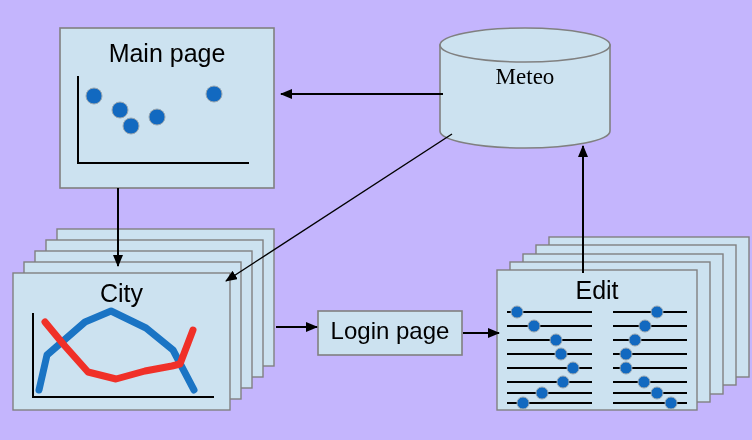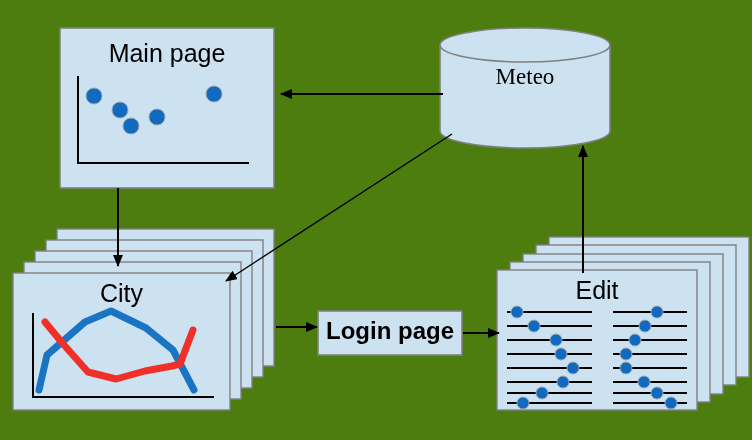--- a/index.html
+++ b/index.html
@@ -10,21 +10,21 @@
   body {
     width: 752px;
     height: 440px;
     font-family: "Liberation Sans", sans-serif;
     overflow: hidden;
   }
   #diagram-root {
     position: relative;
     width: 752px;
     height: 440px;
-    background: #4d7c0f;
+    background: #c4b5fd;
   }
   .svg-layer {
     position: absolute;
     left: 0;
     top: 0;
     width: 752px;
     height: 440px;
   }
   .node-label {
     position: absolute;
@@ -62,21 +62,20 @@
     width: 200px;
     font-size: 25px;
     line-height: 30px;
   }
   #label-login-page {
     left: 318px;
     top: 316px;
     width: 144px;
     font-size: 24px;
     line-height: 30px;
-    font-weight: bold;
   }
 </style>
 </head>
 <body>
 
 <div id="diagram-root">
 
   <svg class="svg-layer" viewBox="0 0 752 440" xmlns="http://www.w3.org/2000/svg">
     <defs>
       <marker id="arrow" markerWidth="12" markerHeight="10" refX="11" refY="5" orient="auto" markerUnits="userSpaceOnUse">

